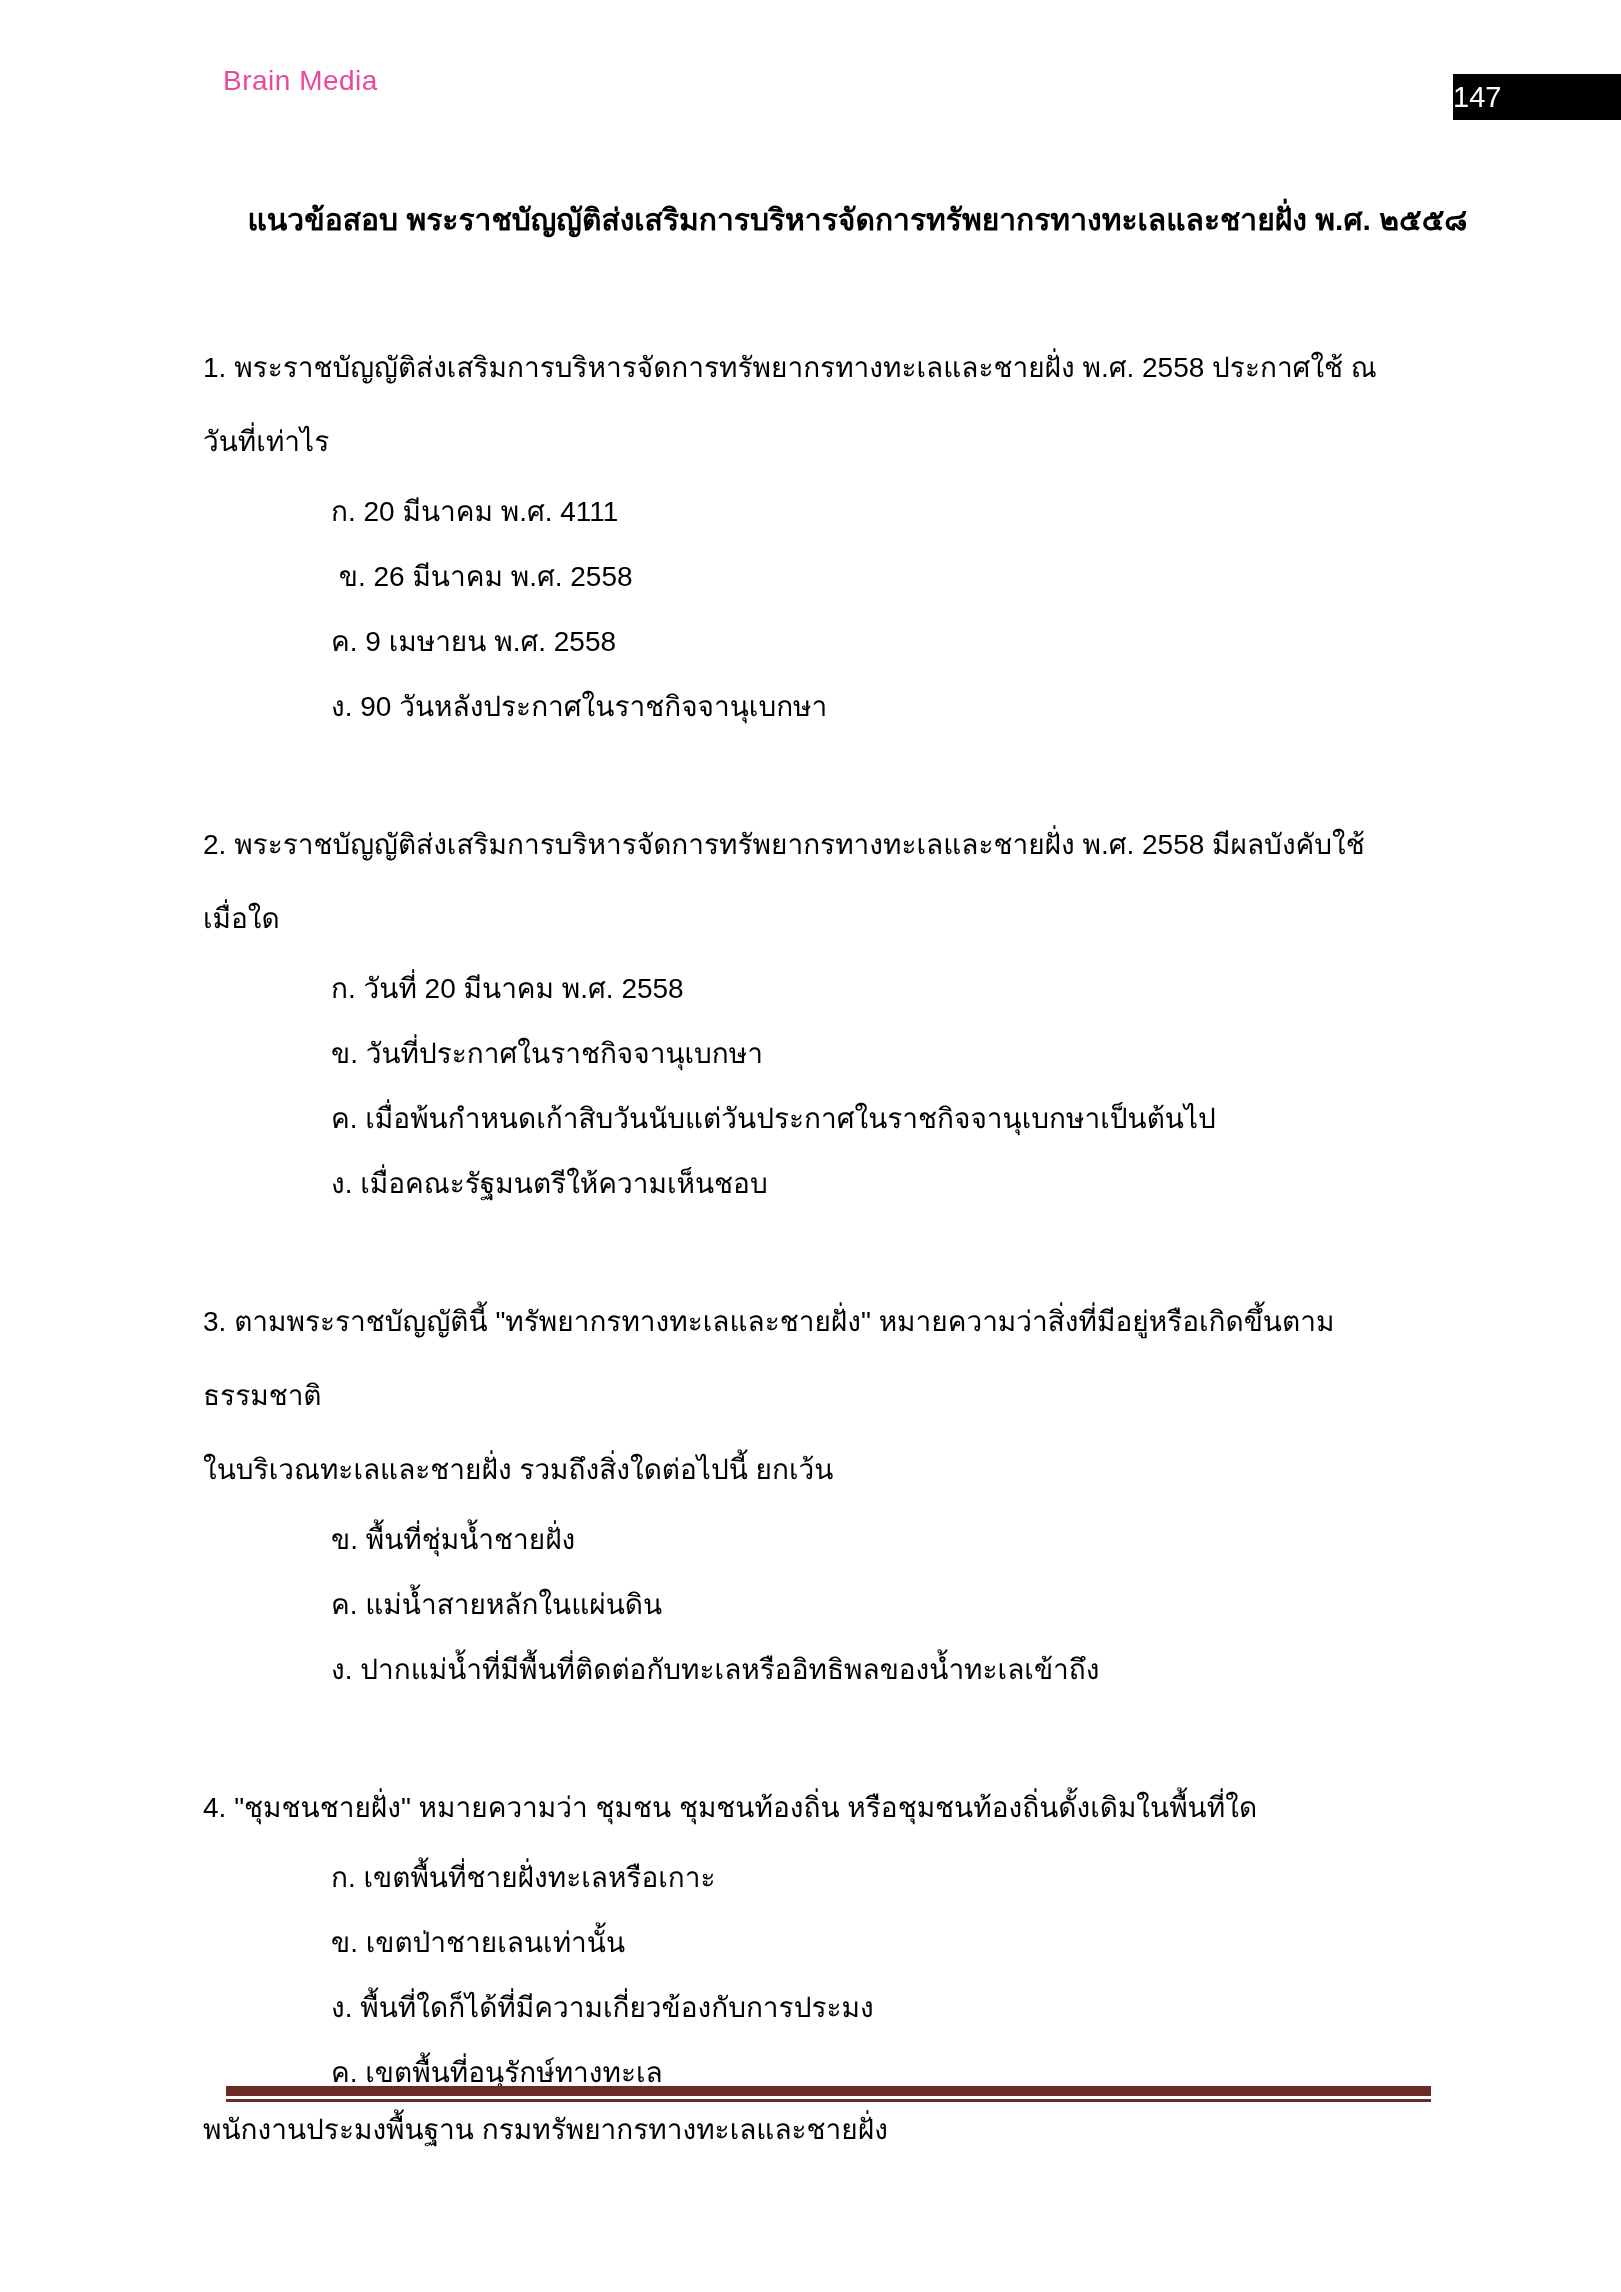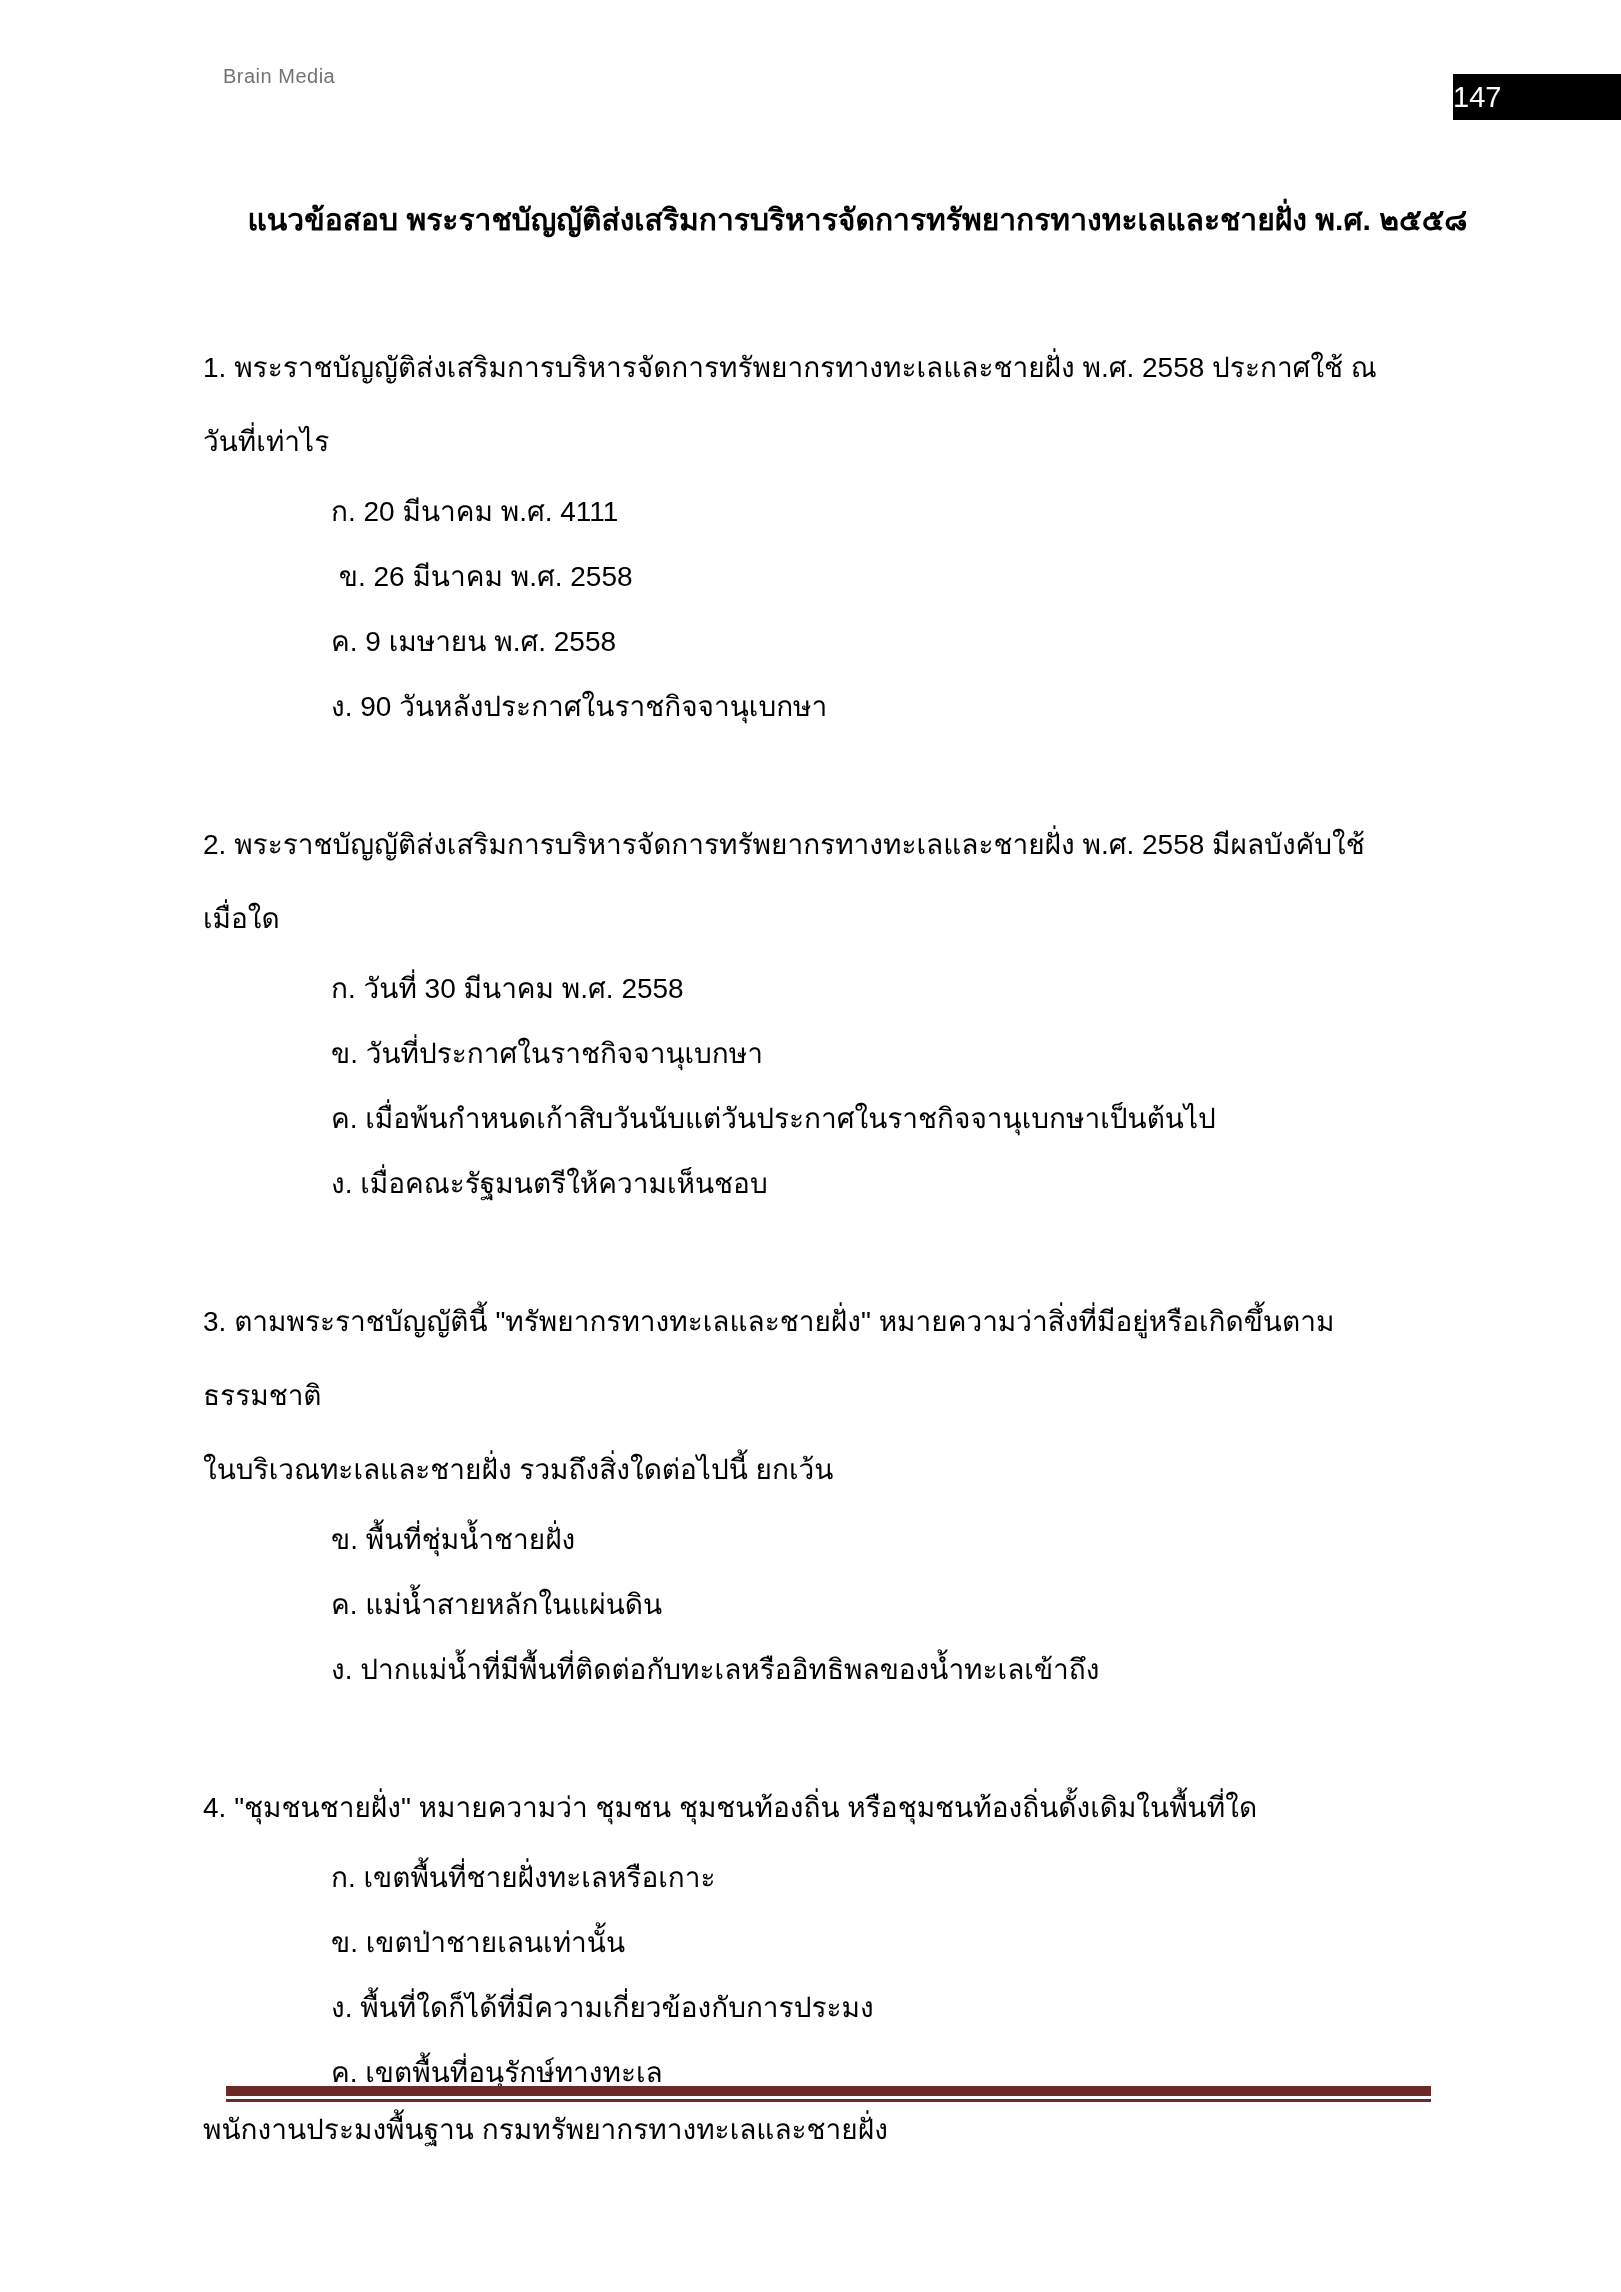--- a/index.html
+++ b/index.html
@@ -10,22 +10,22 @@
     margin: 0 auto;
     background: #ffffff;
     font-family: "Liberation Sans", sans-serif;
     color: #000;
     overflow: hidden;
   }
   .brand {
     position: absolute;
     left: 223px;
     top: 65px;
-    font-size: 20px;
-    color: #737373;
+    font-size: 28px;
+    color: #ec4899;
     letter-spacing: 0.5px;
   }
   .pagenum {
     position: absolute;
     left: 1421px;
     top: 74px;
     width: 228px;
     height: 46px;
     background: #000;
     color: #fff;
@@ -112,21 +112,21 @@
         <p class="option"> ข. 26 มีนาคม พ.ศ. 2558</p>
         <p class="option">ค. 9 เมษายน พ.ศ. 2558</p>
         <p class="option">ง. 90 วันหลังประกาศในราชกิจจานุเบกษา</p>
       </div>
     </section>
 
     <section class="question">
       <p class="q-text">2. พระราชบัญญัติส่งเสริมการบริหารจัดการทรัพยากรทางทะเลและชายฝั่ง พ.ศ. 2558 มีผลบังคับใช้
 เมื่อใด</p>
       <div class="options">
-        <p class="option">ก. วันที่ 30 มีนาคม พ.ศ. 2558</p>
+        <p class="option">ก. วันที่ 20 มีนาคม พ.ศ. 2558</p>
         <p class="option">ข. วันที่ประกาศในราชกิจจานุเบกษา</p>
         <p class="option">ค. เมื่อพ้นกำหนดเก้าสิบวันนับแต่วันประกาศในราชกิจจานุเบกษาเป็นต้นไป</p>
         <p class="option">ง. เมื่อคณะรัฐมนตรีให้ความเห็นชอบ</p>
       </div>
     </section>
 
     <section class="question">
       <p class="q-text">3. ตามพระราชบัญญัตินี้ "ทรัพยากรทางทะเลและชายฝั่ง" หมายความว่าสิ่งที่มีอยู่หรือเกิดขึ้นตามธรรมชาติ
 ในบริเวณทะเลและชายฝั่ง รวมถึงสิ่งใดต่อไปนี้ ยกเว้น</p>
       <div class="options">

